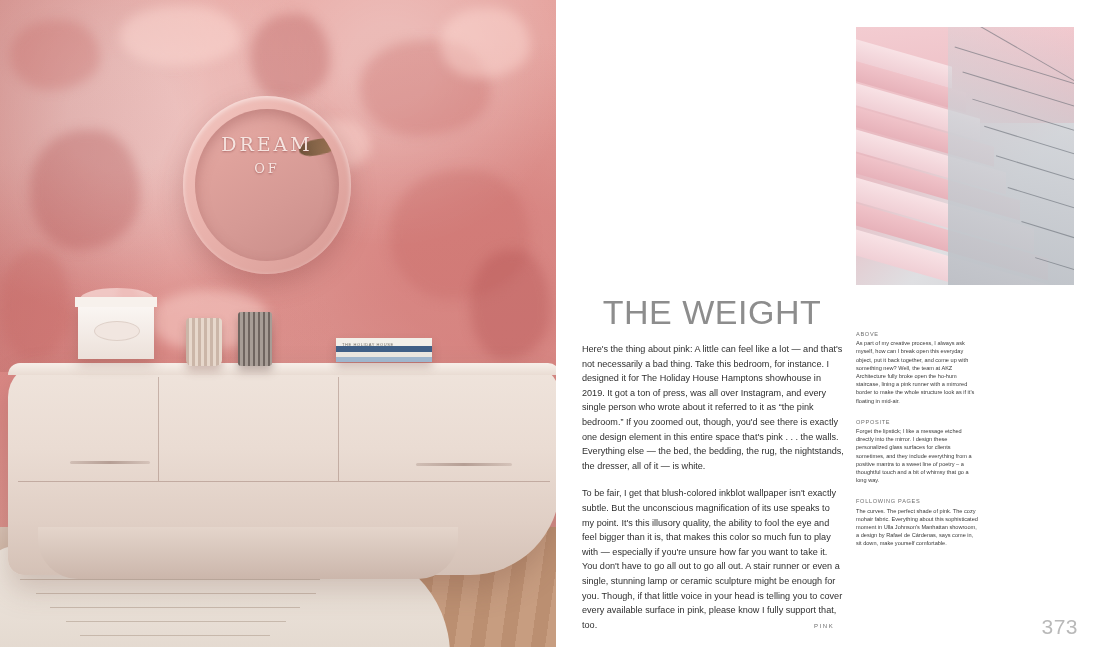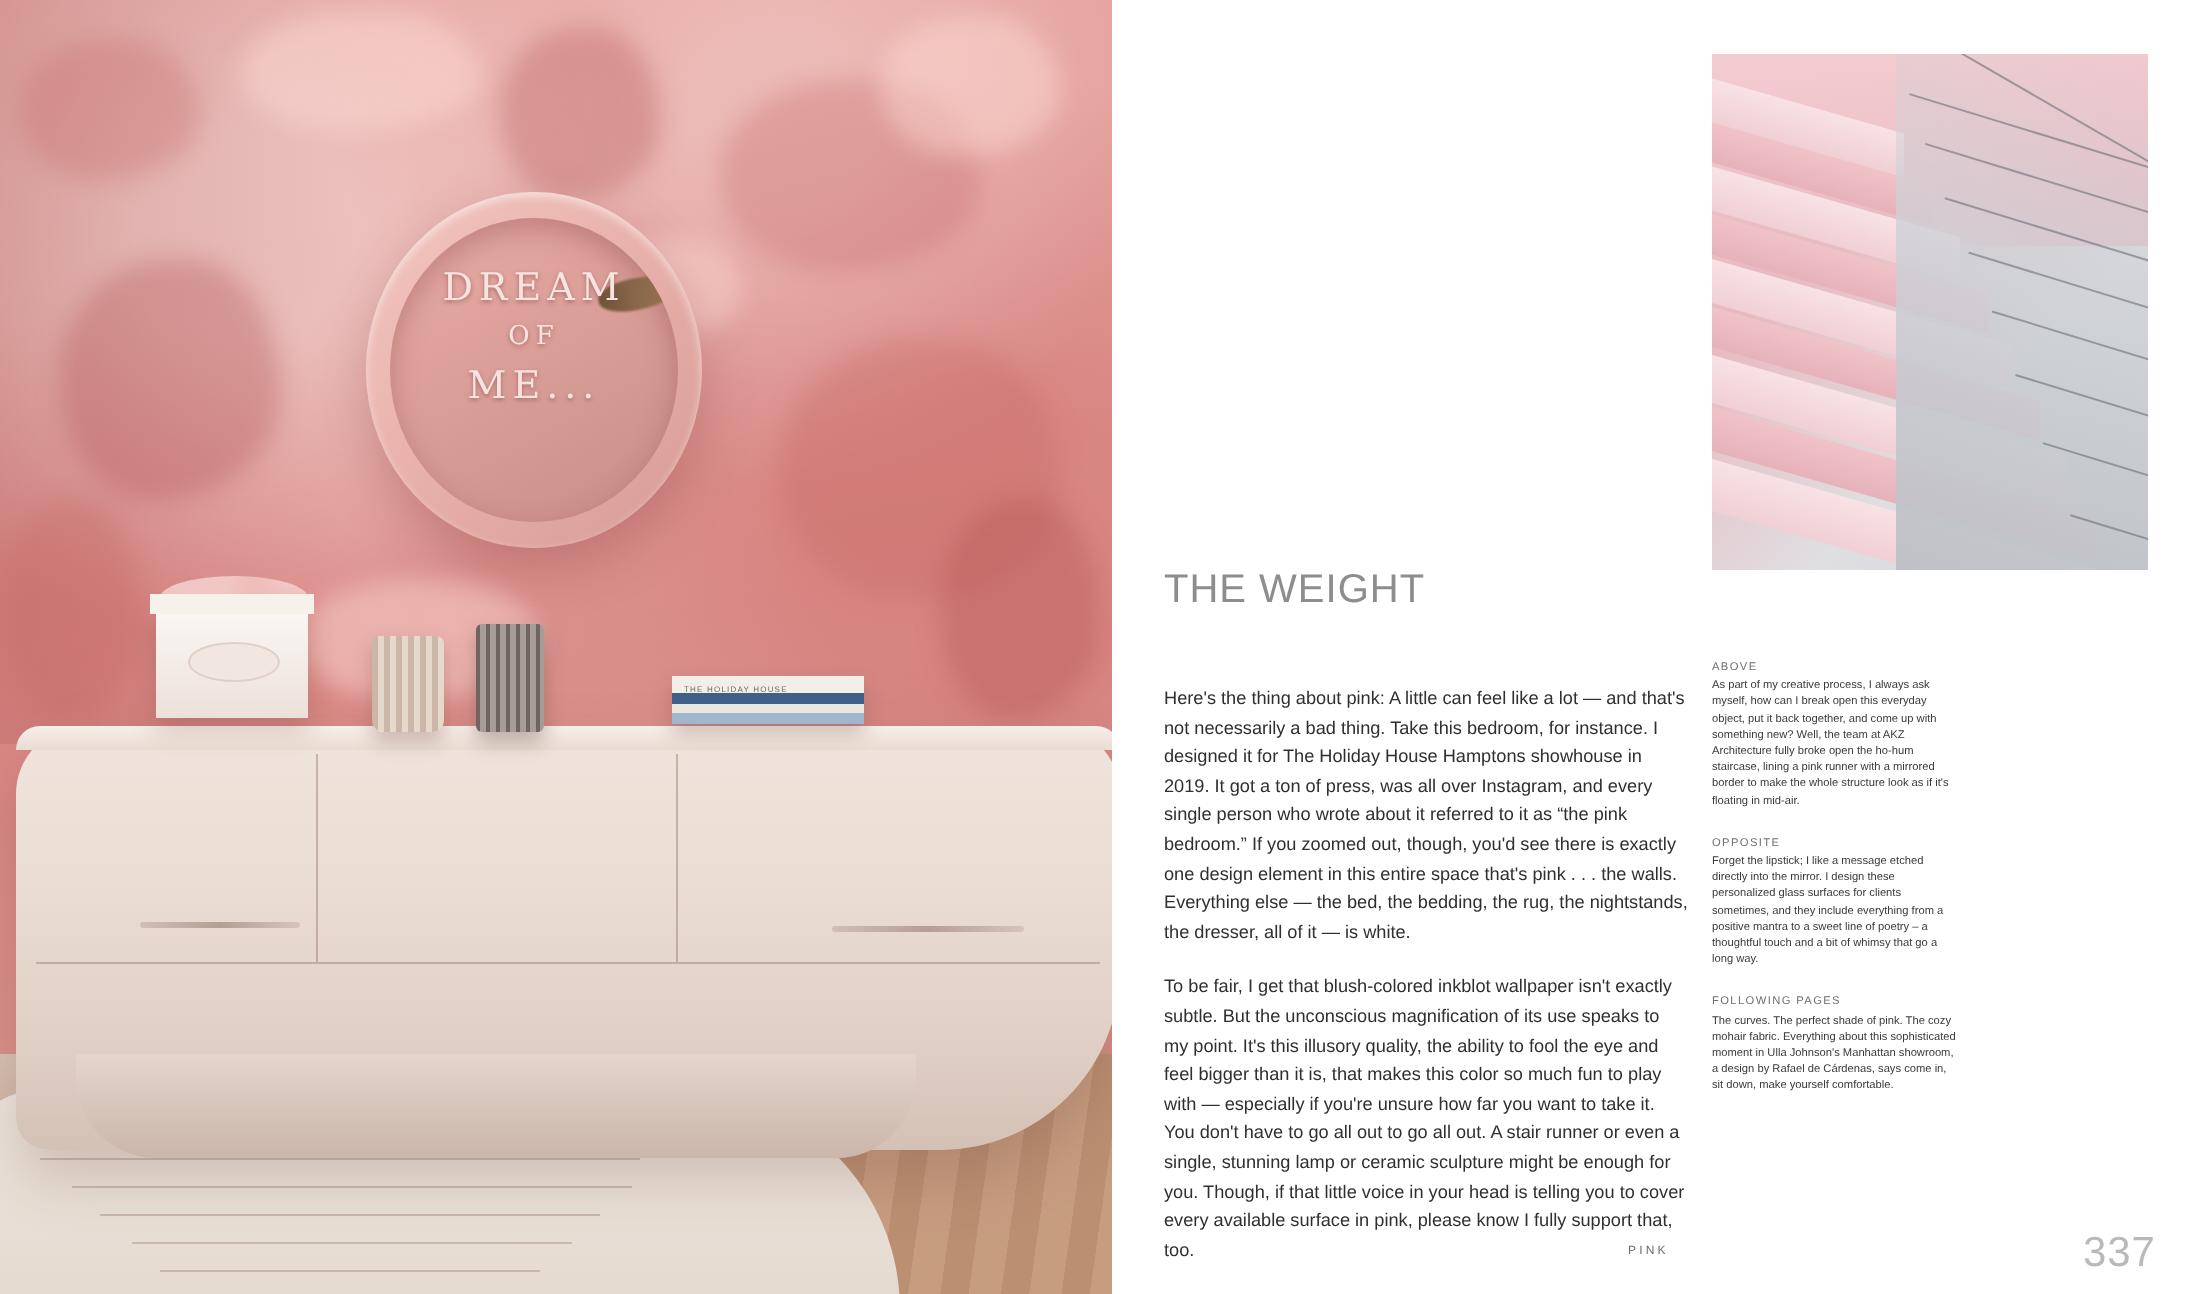--- a/index.html
+++ b/index.html
@@ -240,24 +240,25 @@
   }
   .stair-band.pale { background: linear-gradient(180deg, #f8e2e5, #f0cfd5); }
 
   
   .headline {
     position: absolute;
     left: 26px; top: 272px;
     width: 260px;
     font-family: "Liberation Sans", sans-serif;
     font-weight: 400;
-    font-size: 20px;
+    font-size: 34px;
     line-height: 1.04;
     letter-spacing: .5px;
     color: #8d8d8d;
+    text-align: center;
   }
   .headline .hl-line { display: block; }
 
   
   .body-col {
     position: absolute;
     left: 26px; top: 342px;
     width: 262px;
     font-size: 9.1px;
     line-height: 14.6px;
@@ -322,21 +323,20 @@
       <div class="blot dark" style="left:470px; top:250px; width:80px;  height:110px;"></div>
       <div class="blot" style="left:0px;   top:250px; width:70px;  height:110px;"></div>
       <div class="blot light" style="left:300px; top:120px; width:70px;  height:50px;"></div>
 
       <div class="mirror-frame">
         <div class="mirror-glass">
           <div class="mirror-sprig"></div>
           <div class="mirror-text">
             <div class="mt1">DREAM</div>
             <div class="mt2">OF</div>
-            <div class="mt3">ME...</div>
           </div>
         </div>
       </div>
 
       <div class="floor">
         <div class="floor-planks"></div>
         <div class="rug">
           <div class="rug-tuft" style="left:40px;  top:34px; width:300px;"></div>
           <div class="rug-tuft" style="left:56px;  top:48px; width:280px;"></div>
           <div class="rug-tuft" style="left:70px;  top:62px; width:250px;"></div>
@@ -415,16 +415,16 @@
         <span class="caption-label">OPPOSITE</span>
         <span>Forget the lipstick; I like a message etched directly into the mirror. I design these personalized glass surfaces for clients sometimes, and they include everything from a positive mantra to a sweet line of poetry – a thoughtful touch and a bit of whimsy that go a long way.</span>
       </div>
       <div class="caption-block">
         <span class="caption-label">FOLLOWING PAGES</span>
         <span>The curves. The perfect shade of pink. The cozy mohair fabric. Everything about this sophisticated moment in Ulla Johnson's Manhattan showroom, a design by Rafael de Cárdenas, says come in, sit down, make yourself comfortable.</span>
       </div>
     </div>
 
     <div class="footer-running-head">PINK</div>
-    <div class="folio">337</div>
+    <div class="folio">373</div>
 
   </div>
 </div>
 
 </body></html>

